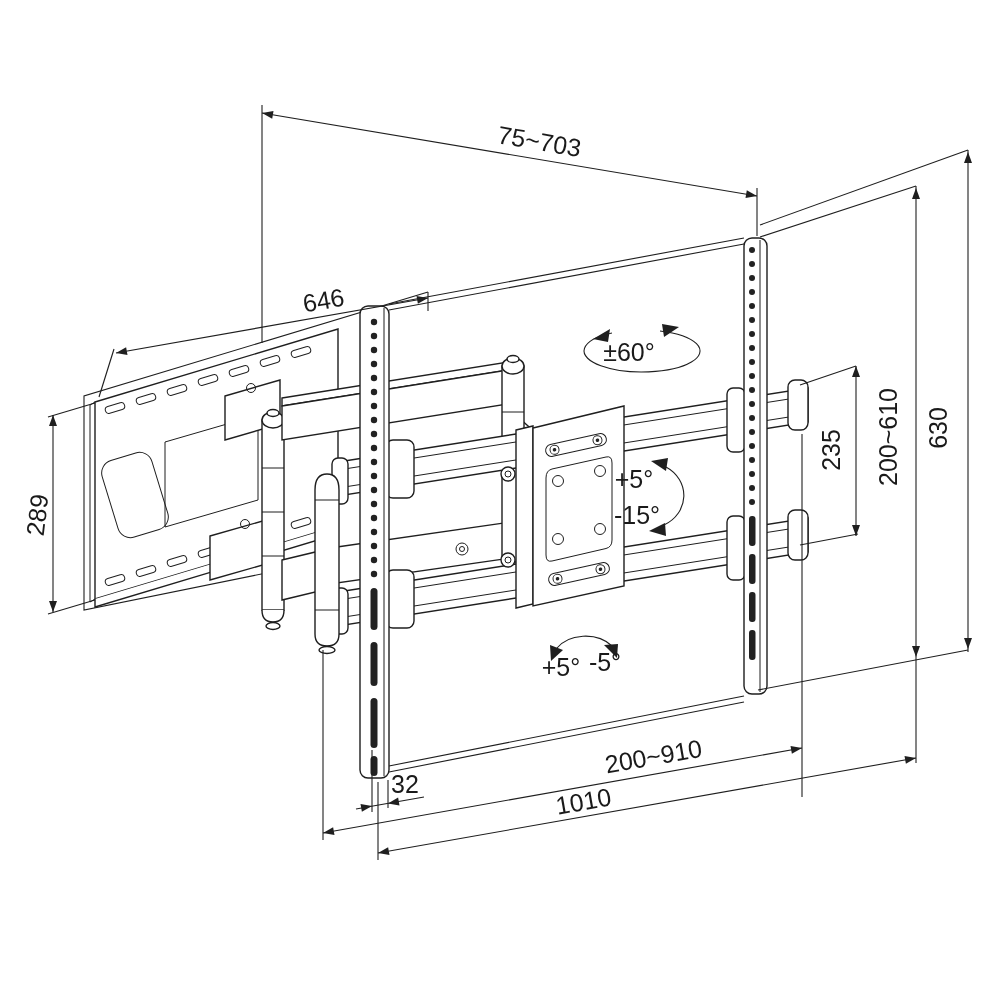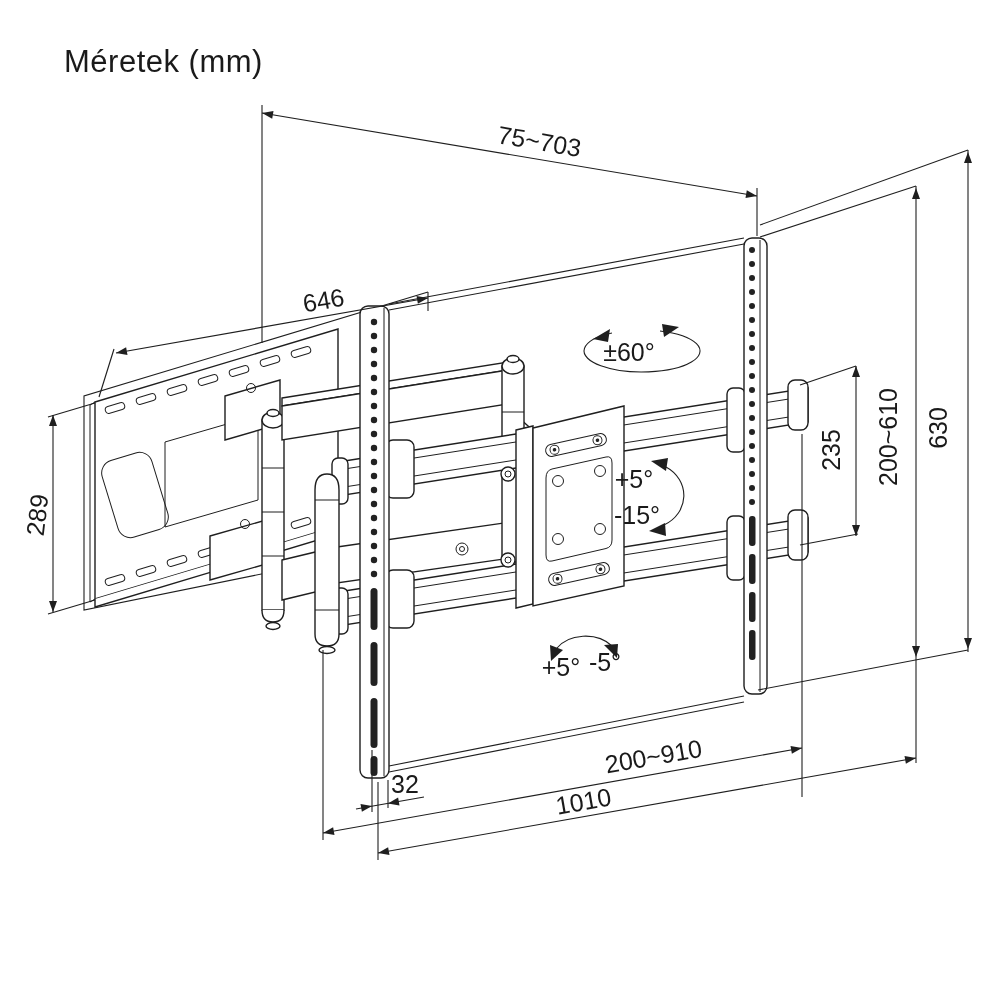--- a/index.html
+++ b/index.html
@@ -13,21 +13,20 @@
   .part{stroke:#1f1f1f;stroke-width:1.4;fill:#ffffff;}
   .partline{stroke:#1f1f1f;stroke-width:1;fill:none;}
   .hole{fill:#222222;stroke:none;}
   .arrow{fill:#1f1f1f;stroke:none;}
   .angletxt{font-size:25px;}
 </style>
 </head>
 <body>
 
 <div class="page">
-  <div class="title">Méretek (mm)</div>
 
   <svg width="1000" height="1000" viewBox="0 0 1000 1000">
 
     <g>
       <path class="thin" d="M428,292 L84,396 L84,610 L365,553"></path>
     </g>
 
     <g>
       <path class="thin" d="M389,304 L744,238"></path>
       <path class="thin" d="M389,310 L744,244"></path>

